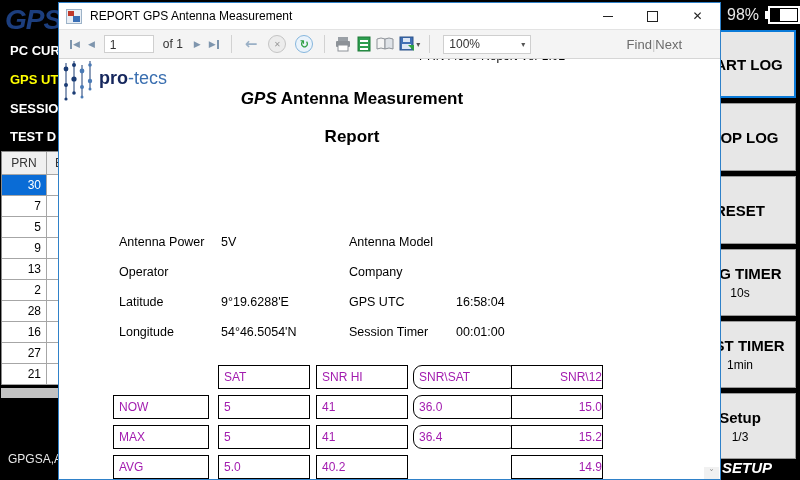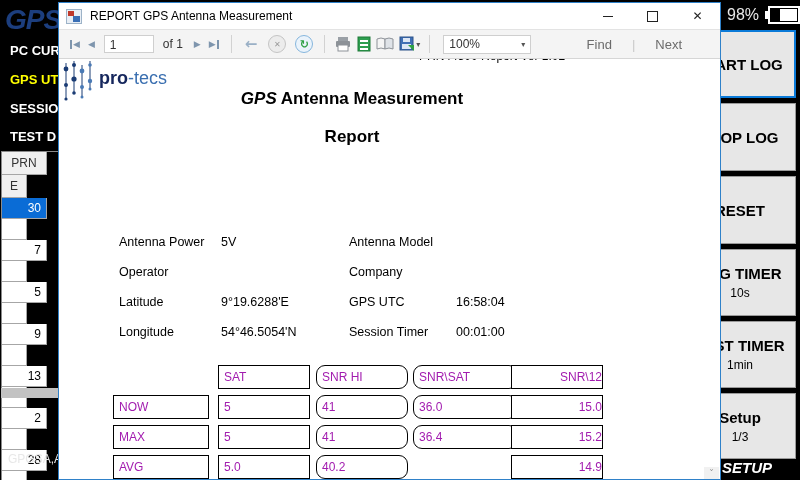--- a/index.html
+++ b/index.html
@@ -5,21 +5,21 @@
   html,body{margin:0;padding:0;background:#000;}
   .screen{position:relative;width:800px;height:480px;background:#000;overflow:hidden;
           font-family:"Liberation Sans",sans-serif;}
   
   .gps-logo{position:absolute;left:5px;top:4px;font-style:italic;font-weight:bold;
             font-size:28px;color:#1c3e7e;letter-spacing:-1px;z-index:1;}
   .menu-item{position:absolute;left:10px;font-size:13px;font-weight:bold;color:#fff;z-index:1;white-space:nowrap;}
   .menu-item.sel{color:#ffff00;}
   .prn-grid{position:absolute;left:1px;top:151px;width:70px;z-index:1;font-size:12px;
             border-top:1px solid #8a8a8a;border-left:1px solid #8a8a8a;}
-  .prn-row{display:flex;flex-direction:column;}
+  .prn-row{display:flex;}
   .prn-cell{box-sizing:border-box;border-right:1px solid #a6a6a6;border-bottom:1px solid #a6a6a6;
             background:#fff;color:#000;height:21px;line-height:20px;}
   .prn-c1{width:45px;text-align:right;padding-right:5px;}
   .prn-c2{width:25px;}
   .prn-head .prn-cell{background:#f0f0f0;color:#333;height:23px;line-height:22px;text-align:center;padding-right:0;}
   .prn-row.sel .prn-c1{background:#0a6cd6;color:#fff;}
   .grid-scrollbar{position:absolute;left:1px;top:388px;width:70px;height:10px;background:#c2c2c2;z-index:1;}
   .nmea{position:absolute;left:8px;top:452px;font-size:12px;color:#e8e8e8;z-index:1;}
   
   .side-btn{position:absolute;left:684px;width:112px;z-index:1;background:#e7e7e7;
@@ -61,39 +61,39 @@
             padding-left:5px;box-sizing:border-box;margin:0 4px;}
   .tb-sep{width:1px;height:18px;background:#d2d2d2;margin:0 4px;}
   .arrow-back{color:#9ab0c6;font-size:15px;font-weight:bold;padding:0 4px;}
   .circ{width:16px;height:16px;border-radius:50%;display:flex;align-items:center;justify-content:center;margin:0 2px;}
   .circ.cancel{background:#ececec;border:1px solid #c4c4c4;color:#9a9a9a;font-size:8px;}
   .circ.refresh{background:#eaf3fb;border:1px solid #86b6dd;color:#2fa043;font-size:11px;font-weight:bold;}
   .zoom-box{width:88px;height:19px;background:#fff;border:1px solid #cfcfcf;display:flex;
             align-items:center;padding:0 5px;box-sizing:border-box;margin-left:4px;}
   .zoom-box .caret{margin-left:auto;font-size:8px;color:#555;}
   .caret-sm{font-size:8px;color:#555;margin-left:1px;}
-  .findnext{margin-left:auto;display:flex;align-items:center;gap:20px;color:#6b6b6b;font-size:13px;}
+  .findnext{margin-left:auto;display:flex;align-items:center;gap:0;color:#6b6b6b;font-size:13px;}
   .findnext .bar{color:#c9c9c9;}
   
   .page{position:absolute;left:0;top:55px;width:661px;height:423px;background:#fff;z-index:1;}
   .report-note{position:absolute;left:360px;top:-9px;font-size:12px;color:#000;white-space:nowrap;}
   .logo{position:absolute;left:2px;top:1px;display:flex;align-items:flex-start;}
   .logo-text{font-size:18px;font-weight:bold;color:#15265c;line-height:18px;margin-top:10px;}
   .logo-text .tecs{color:#3a6fb0;font-weight:normal;}
   .rtitle{position:absolute;left:0;top:31px;width:586px;text-align:center;font-size:17px;font-weight:bold;color:#000;}
   .rtitle .ital{font-style:italic;}
   .rsub{position:absolute;left:0;top:69px;width:586px;text-align:center;font-size:17px;font-weight:bold;color:#000;}
   .rdate{position:absolute;left:0;top:139px;width:586px;text-align:center;font-size:12px;color:#000;}
   .frow{position:absolute;left:0;width:600px;height:16px;font-size:12.5px;color:#000;}
   .frow span{position:absolute;white-space:nowrap;}
   .f-l1{left:60px;} .f-v1{left:162px;} .f-l2{left:290px;} .f-v2{left:397px;}
   .tcell{position:absolute;height:24px;box-sizing:border-box;border:1px solid #000;background:#fff;
          font-size:12px;color:#a21caf;line-height:22px;padding-left:5px;overflow:hidden;}
   .tc-lab{left:54px;width:96px;}
-  .tc-0{left:159px;width:92px;} .tc-1{left:257px;width:92px;border-radius:9px;}
+  .tc-0{left:159px;width:92px;} .tc-1{left:257px;width:92px;}
   .tc-2{left:354px;width:105px;border-radius:9px;} .tc-3{left:452px;width:92px;text-align:right;}
   .scroll-hint{position:absolute;left:645px;top:409px;width:15px;height:13px;background:#f1f1f1;
                color:#8a8a8a;font-size:9px;text-align:center;line-height:12px;font-family:"DejaVu Sans",sans-serif;}
 </style>
 </head>
 <body>
 
 <div class="screen">
 
   <div class="gps-logo">GPS</div>

